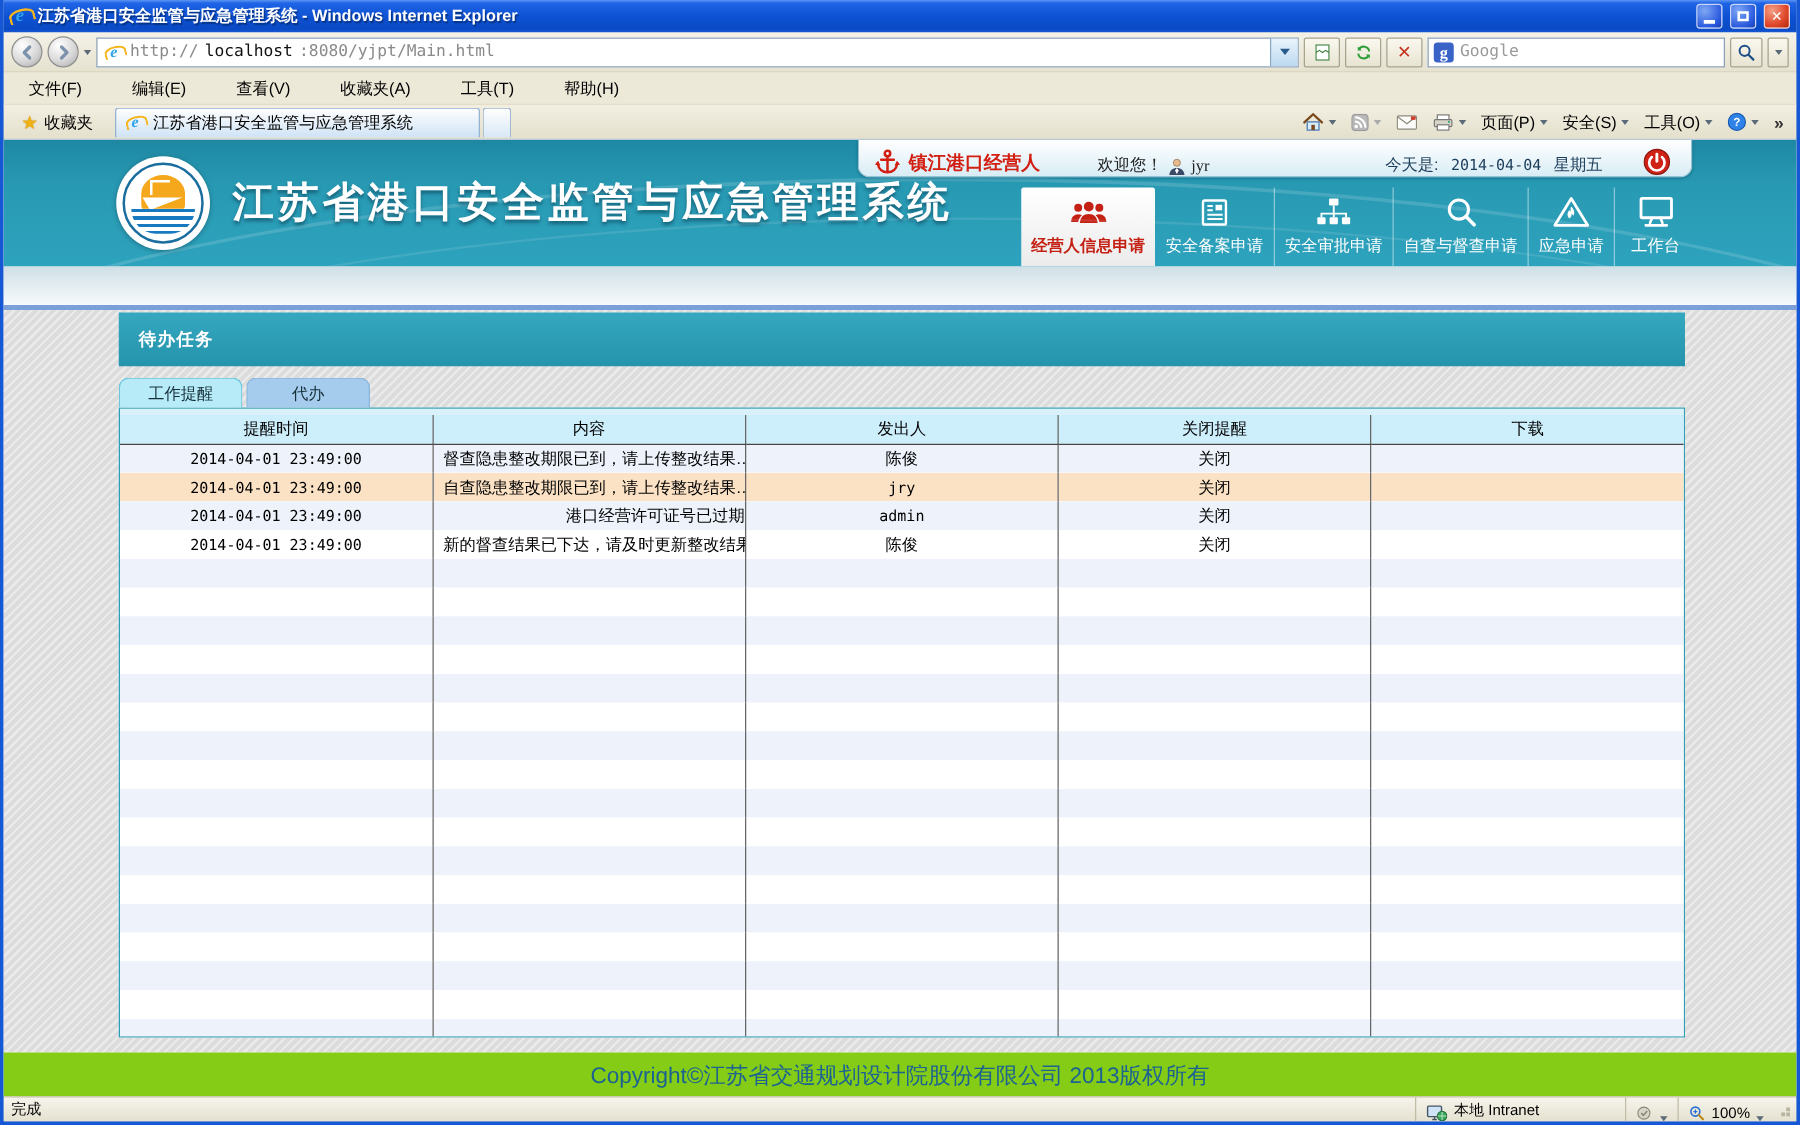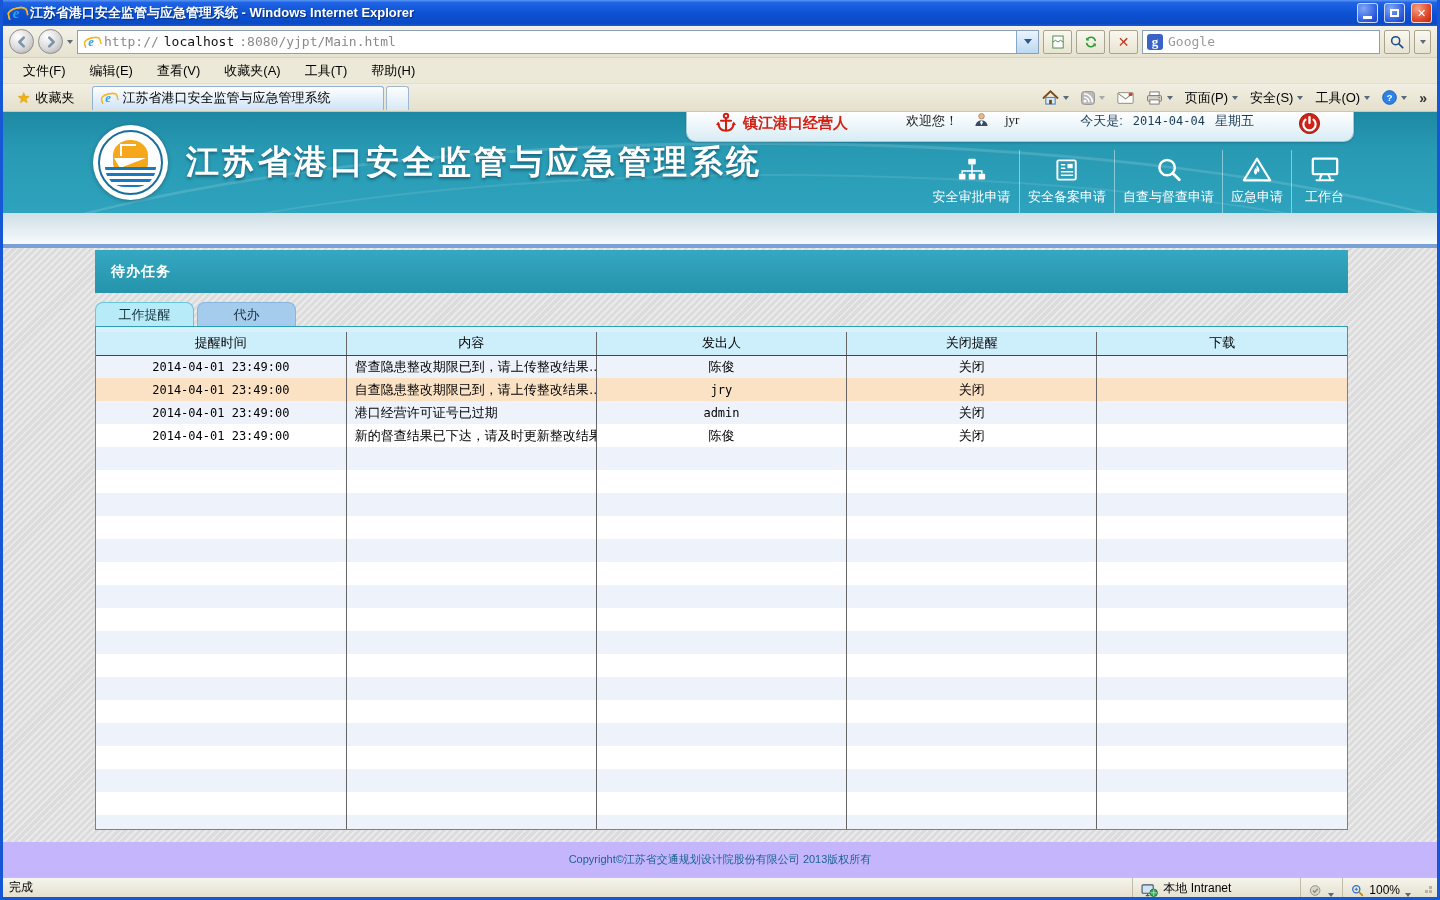--- a/index.html
+++ b/index.html
@@ -23,21 +23,21 @@
 .addr-field .scheme,.addr-field .rest{color:#8a8a8a}
 .addr-field .host{color:#111}
 .addr-dd{margin-left:auto;width:22px;height:22px;background:linear-gradient(180deg,#eaf4fd,#bcd8f0);border-left:1px solid #86a8c8;display:flex;align-items:center;justify-content:center;cursor:pointer}
 .mini-btn{width:29px;height:24px;background:linear-gradient(180deg,#faf8ef,#e8e4d2);border:1px solid #a8a48e;border-radius:2px;display:flex;align-items:center;justify-content:center;cursor:pointer}
 .stop-x{color:#c43520;font-weight:bold;font-size:14px}
 .search-box{width:238px;height:24px;background:#fff;border:1px solid #8ba0b4;display:flex;align-items:center;padding:0 4px;gap:5px}
 .gico{width:16px;height:16px;background:#3a63c8;border-radius:3px;color:#fff;font:bold 13px/16px "Liberation Serif",serif;text-align:center;display:inline-block}
 .search-box input{border:none;outline:none;flex:1;font-family:"DejaVu Sans Mono",monospace;font-size:13px;color:#3b82f6;background:transparent}
 .search-box input::placeholder{color:#9a9a9a}
 
-.menubar{height:26px;flex:0 0 26px;background:#ece9d8;display:flex;align-items:center;gap:0;padding-left:8px;border-bottom:1px solid #e2dec8}
+.menubar{height:26px;flex:0 0 26px;background:#ece9d8;display:flex;align-items:center;gap:16px;padding-left:8px;border-bottom:1px solid #e2dec8}
 .menu-item{padding:3px 12px;cursor:pointer}
 
 .favbar{height:28px;flex:0 0 28px;background:linear-gradient(180deg,#f2efe2,#e4e0cc);display:flex;align-items:center;padding:0 6px;border-bottom:1px solid #b8c8d8}
 .fav-btn{display:flex;align-items:center;gap:5px;padding:2px 8px;cursor:pointer}
 .star{color:#f2b113;font-size:15px;text-shadow:0 0 1px #b07c00}
 .tab{width:292px;height:24px;margin-left:10px;background:linear-gradient(180deg,#fefefe,#cfe3f6);border:1px solid #93b3d4;border-bottom:none;border-radius:3px 3px 0 0;display:flex;align-items:center;gap:6px;padding:0 7px;cursor:pointer;white-space:nowrap;overflow:hidden}
 .tab-stub{width:23px;height:24px;margin-left:2px;background:linear-gradient(180deg,#fefefe,#d8e8f6);border:1px solid #9fb8d2;border-bottom:none;border-radius:3px 3px 0 0;cursor:pointer}
 .cmdbar{margin-left:auto;display:flex;align-items:center;gap:12px;padding-right:4px}
 .cmd-item{display:flex;align-items:center;gap:4px;cursor:pointer;white-space:nowrap}
 .ie-ico{position:relative;display:inline-block;width:16px;height:16px;color:#2ea3e8;font:italic bold 15px/16px "Liberation Serif",serif;text-align:center}
@@ -50,21 +50,21 @@
 .app-header::before{content:"";position:absolute;left:-150px;top:30px;width:1800px;height:420px;border-radius:50%;border:3px solid rgba(255,255,255,.14)}
 .app-header::after{content:"";position:absolute;left:-80px;top:62px;width:1700px;height:380px;border-radius:50%;border:2px solid rgba(255,255,255,.10)}
 .logo{position:absolute;left:90px;top:13px;width:75px;height:75px;border-radius:50%;background:#fff;box-shadow:0 1px 4px rgba(0,30,40,.35)}
 .logo-inner{position:absolute;inset:5px;border-radius:50%;border:2px solid #1a6e9e;background:#fff;overflow:hidden}
 .logo-sun{position:absolute;left:13px;top:8px;width:35px;height:30px;background:#f5a81c;border-radius:50% 50% 6px 6px}
 .logo-crane{position:absolute;left:20px;top:12px;width:16px;height:12px;border-left:2px solid #fff;border-top:2px solid #fff}
 .logo-ship{position:absolute;left:14px;top:26px;width:0;height:0;border-left:6px solid transparent;border-right:26px solid transparent;border-top:10px solid #fff}
 .logo-waves{position:absolute;left:5px;bottom:6px;width:51px;height:20px;background:repeating-linear-gradient(180deg,#1779c0 0 3px,#ffffff 3px 6px);border-radius:0 0 26px 26px}
 .brand{position:absolute;left:183px;top:28px;color:#fff;font-size:33px;font-weight:bold;letter-spacing:3px;text-shadow:0 2px 3px rgba(0,40,60,.5);white-space:nowrap}
 
-.userbar{position:absolute;left:683px;top:0;width:668px;height:30px;background:linear-gradient(180deg,#ffffff,#d8ecf5);border:1px solid #a8cbd8;border-top:none;border-radius:0 0 10px 10px;display:flex;align-items:flex-start;padding:0 28px;gap:16px;box-shadow:0 1px 2px rgba(0,40,60,.25)}
+.userbar{position:absolute;left:683px;top:0;width:668px;height:30px;background:linear-gradient(180deg,#ffffff,#d8ecf5);border:1px solid #a8cbd8;border-top:none;border-radius:0 0 10px 10px;display:flex;align-items:flex-end;padding:0 12px;gap:4px;box-shadow:0 1px 2px rgba(0,40,60,.25)}
 .role{display:flex;align-items:center;gap:6px;font-weight:bold;font-size:15px;color:#d21f12;white-space:nowrap}
 .welcome{margin-left:42px;color:#222}
 .uname{font-family:Liberation Serif, serif;color:#222}
 .dategrp{margin-left:auto;display:flex;align-items:center;gap:10px;color:#1c3d5a;white-space:nowrap}
 .power{margin-left:28px;margin-right:4px;cursor:pointer;display:flex}
 
 .nav{position:absolute;right:80px;bottom:0;height:63px;display:flex;align-items:stretch}
 .nav-item{min-width:95px;padding:0 8px 7px;display:flex;flex-direction:column;align-items:center;justify-content:flex-end;gap:5px;color:#fff;font-size:13px;cursor:pointer;white-space:nowrap}
 .nav-item+.nav-item{border-left:1px solid rgba(255,255,255,.45)}
 .nav-item.active{background:linear-gradient(180deg,#ffffff,#ebebeb);color:#c42114;border-radius:2px 2px 0 0;font-weight:bold}
@@ -81,28 +81,28 @@
 .tabs{margin-top:9px;display:flex;gap:3px;height:24px}
 .ptab{width:99px;display:flex;align-items:center;justify-content:center;font-size:13px;border:1px solid #69c6dd;border-bottom:none;border-radius:8px 8px 0 0;background:#b7ebf8;color:#15303a;cursor:pointer}
 .ptab.alt{background:#a6cced;border-color:#88b4dd}
 .table-wrap{height:504px;border:1px solid #2f9db4;background:#fff;overflow:hidden}
 .table-top{height:5px;background:#d9f1fb}
 table{width:100%;border-collapse:collapse;table-layout:fixed}
 thead th{height:23px;background:#cdeefb;font-weight:normal;font-size:13px;border-bottom:1px solid #444;border-right:1px solid #666}
 thead th:last-child{border-right:none}
 tbody td{height:23px;font-size:13px;border-right:1px solid #666;text-align:center;overflow:hidden;white-space:nowrap}
 tbody td:last-child{border-right:none}
-td.c-content{text-align:left;padding-left:8px}
+td.c-content{text-align:right;padding-left:8px}
 .mono{font-family:"DejaVu Sans Mono",monospace;font-size:12px}
 tbody tr:nth-child(odd){background:#edf2fb}
 tbody tr:nth-child(even){background:#fff}
 tbody tr.hl{background:#fbe2c4}
 .close-link{cursor:pointer}
 
-.app-footer{height:35px;flex:0 0 35px;background:#c4b5fd;display:flex;align-items:center;justify-content:center;font-size:11px;color:#1c6392}
+.app-footer{height:35px;flex:0 0 35px;background:#84cc16;display:flex;align-items:center;justify-content:center;font-size:18px;color:#1c6392}
 
 .statusbar{height:20px;flex:0 0 20px;background:linear-gradient(180deg,#f6f4ec,#e5e1d0);border-top:1px solid #c8c4ae;display:flex;align-items:center;font-size:12px;padding:0 4px;gap:8px}
 .sb-done{flex:1;padding-left:2px}
 .sb-sec{display:flex;align-items:flex-end;gap:5px;border-left:1px solid #c0bca6;padding-left:8px;height:100%;}
 .sb-zone{width:160px}
 .grip{width:12px;height:12px;position:relative;margin-left:2px}
 .grip::after{content:"";position:absolute;right:1px;bottom:1px;width:3px;height:3px;background:#b8b4a0;box-shadow:-4px 0 #b8b4a0,0 -4px #b8b4a0}
 </style>
 </head>
 <body>
@@ -287,39 +287,52 @@
         <span class="power">
           <svg width="23" height="23" viewBox="0 0 24 24">
               <circle cx="12" cy="12" r="10.5" fill="#cf2317" stroke="#8e150c"></circle>
               <path d="M12 5.5v6" stroke="#fff" stroke-width="2.4" stroke-linecap="round"></path>
               <path d="M7.8 8a6.4 6.4 0 1 0 8.4 0" fill="none" stroke="#fff" stroke-width="2.2" stroke-linecap="round"></path>
             </svg>
         </span>
       </div>
 
       <div class="nav">
+        <div class="nav-item active">
+          <svg width="30" height="26" viewBox="0 0 32 26">
+              <g fill="currentColor">
+                <circle cx="7" cy="9" r="3.4"></circle>
+                <path d="M1 21c0-4.2 2.6-6.6 6-6.6 1.2 0 2.3.3 3.2.9-1.9 1.5-3 3.8-3.2 5.7z"></path>
+                <circle cx="25" cy="9" r="3.4"></circle>
+                <path d="M31 21c0-4.2-2.6-6.6-6-6.6-1.2 0-2.3.3-3.2.9 1.9 1.5 3 3.8 3.2 5.7z"></path>
+                <circle cx="16" cy="8" r="4.2"></circle>
+                <path d="M8.5 22c0-5 3.2-7.8 7.5-7.8s7.5 2.8 7.5 7.8z"></path>
+              </g>
+            </svg>
+          <span>经营人信息申请</span>
+        </div>
+        <div class="nav-item">
+          <svg width="28" height="26" viewBox="0 0 32 26">
+              <rect x="5" y="2" width="21" height="22" rx="1.5" fill="none" stroke="currentColor" stroke-width="2.2"></rect>
+              <rect x="16.5" y="6" width="6" height="5" fill="currentColor"></rect>
+              <path d="M9 7h5M9 11h5M9 15h14M9 19h14" stroke="currentColor" stroke-width="1.8"></path>
+            </svg>
+          <span>安全备案申请</span>
+        </div>
         <div class="nav-item">
           <svg width="30" height="26" viewBox="0 0 32 26">
               <g fill="currentColor">
                 <rect x="12" y="1" width="8" height="6" rx="1"></rect>
                 <rect x="2" y="17" width="7" height="6" rx="1"></rect>
                 <rect x="12.5" y="17" width="7" height="6" rx="1"></rect>
                 <rect x="23" y="17" width="7" height="6" rx="1"></rect>
               </g>
               <path d="M16 7v4M5.5 17v-3h21v3M16 11v6" stroke="currentColor" stroke-width="1.6" fill="none"></path>
             </svg>
           <span>安全审批申请</span>
-        </div>
-        <div class="nav-item">
-          <svg width="28" height="26" viewBox="0 0 32 26">
-              <rect x="5" y="2" width="21" height="22" rx="1.5" fill="none" stroke="currentColor" stroke-width="2.2"></rect>
-              <rect x="16.5" y="6" width="6" height="5" fill="currentColor"></rect>
-              <path d="M9 7h5M9 11h5M9 15h14M9 19h14" stroke="currentColor" stroke-width="1.8"></path>
-            </svg>
-          <span>安全备案申请</span>
         </div>
         <div class="nav-item">
           <svg width="30" height="27" viewBox="0 0 32 28">
               <circle cx="14" cy="12" r="8.2" fill="none" stroke="currentColor" stroke-width="2.6"></circle>
               <path d="M20 18l7 7" stroke="currentColor" stroke-width="3" stroke-linecap="round"></path>
             </svg>
           <span>自查与督查申请</span>
         </div>
         <div class="nav-item narrow">
           <svg width="30" height="27" viewBox="0 0 32 28">

